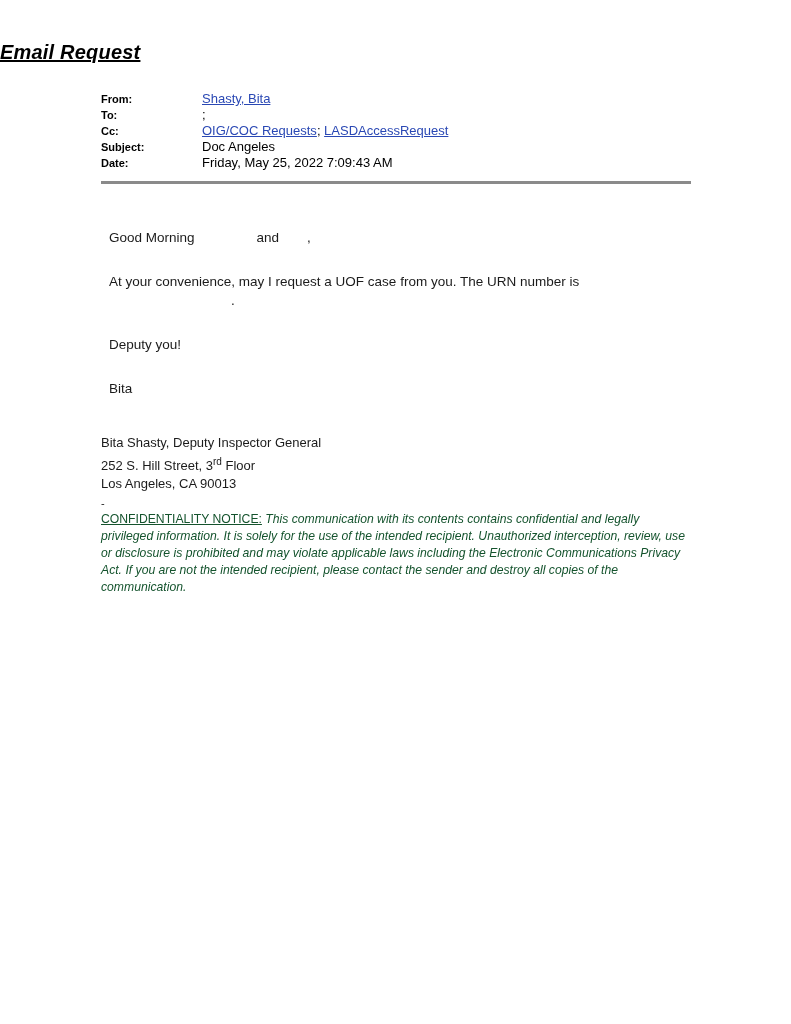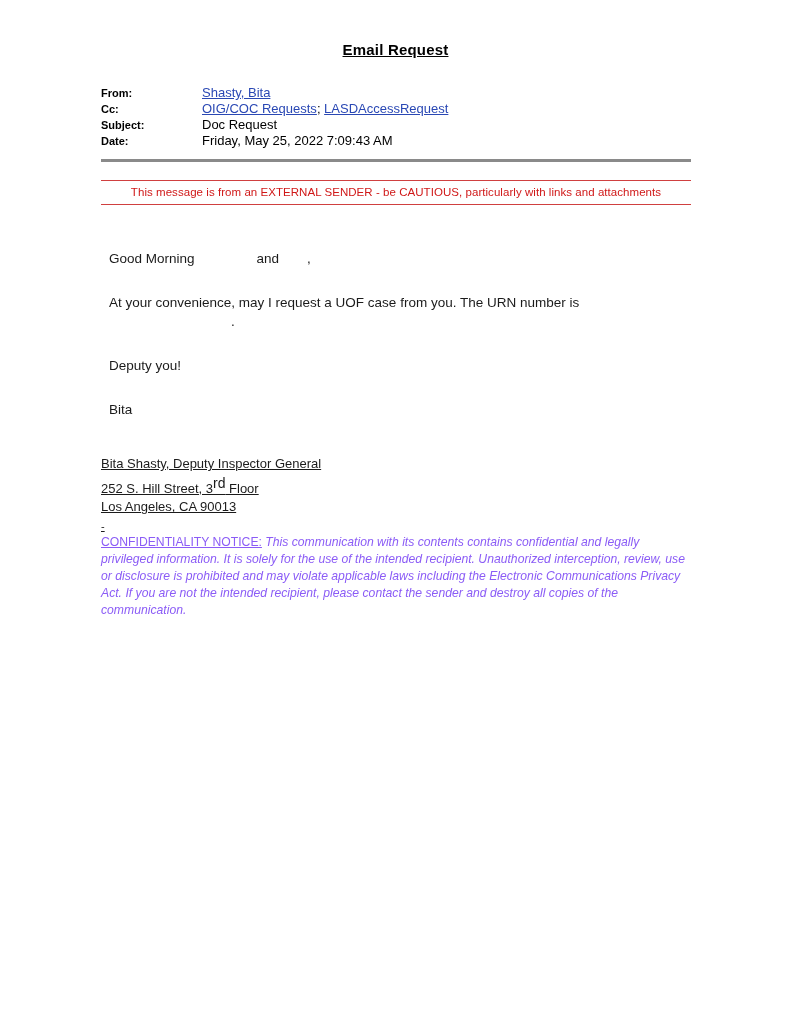--- a/index.html
+++ b/index.html
@@ -16,23 +16,24 @@
     overflow: hidden;
   }
   .page {
     position: relative;
     width: 791px;
     height: 1024px;
     box-sizing: border-box;
     padding: 0;
   }
   .doc-title {
-    text-align: center;
+    text-align: left;
     font-weight: bold;
-    font-size: 15px;
+    font-style: italic;
+    font-size: 20px;
     text-decoration: underline;
     margin: 41px 0 0 0;
     letter-spacing: 0.2px;
   }
   .header-block {
     margin: 28px 0 0 0;
     padding: 0 100px 0 101px;
   }
   table.hdr {
     border-collapse: collapse;
@@ -94,40 +95,39 @@
   }
   .urn-gap {
     display: inline-block;
     width: 122px;
   }
   .sig-block {
     margin: 36px 0 0 0;
     font-size: 13px;
     line-height: 18.5px;
     color: #1b1b1b;
-    text-decoration: underline;
   }
   .sig-line {
     margin: 0;
   }
   .sig-line sup {
-    font-size: 14px;
+    font-size: 10px;
     vertical-align: super;
   }
   .dash-line {
     font-size: 11px;
     line-height: 12px;
     margin: 3px 0 0 0;
     color: #1b1b1b;
   }
   .confid {
     margin: 2px 0 0 0;
     font-size: 12.2px;
     line-height: 17px;
-    color: #8b5cf6;
+    color: #14532d;
     font-style: italic;
     max-width: 586px;
   }
   .confid .label {
     text-decoration: underline;
     font-style: normal;
   }
 </style>
 </head>
 <body>
@@ -137,38 +137,41 @@
   <div class="doc-title">Email Request</div>
 
   <div class="header-block">
     <table class="hdr">
       <tbody>
           <tr>
         <td class="lbl">From:</td>
         <td class="val"><span class="lnk">Shasty, Bita</span></td>
       </tr>
       <tr>
+        <td class="lbl">To:</td>
+        <td class="val">;</td>
+      </tr>
+      <tr>
         <td class="lbl">Cc:</td>
         <td class="val"><span class="lnk">OIG/COC Requests</span><span class="semi">; </span><span class="lnk">LASDAccessRequest</span></td>
       </tr>
       <tr>
         <td class="lbl">Subject:</td>
-        <td class="val">Doc Request</td>
+        <td class="val">Doc Angeles</td>
       </tr>
       <tr>
         <td class="lbl">Date:</td>
         <td class="val">Friday, May 25, 2022 7:09:43 AM</td>
       </tr>
     </tbody>
       </table>
   </div>
 
   <div class="rule"></div>
 
-  <div class="ext-banner">This message is from an EXTERNAL SENDER - be CAUTIOUS, particularly with links and attachments</div>
 
   <div class="body-wrap">
 
     <div class="para greeting"><span>Good Morning</span><span class="gap1"></span><span>and</span><span class="gap2"></span><span>,</span></div>
 
     <div class="para"><span>At your convenience, may I request a UOF case from you. The URN number is</span><span class="urn-gap"></span><span>.</span></div>
 
     <div class="para">Deputy you!</div>
 
     <div class="para">Bita</div>

